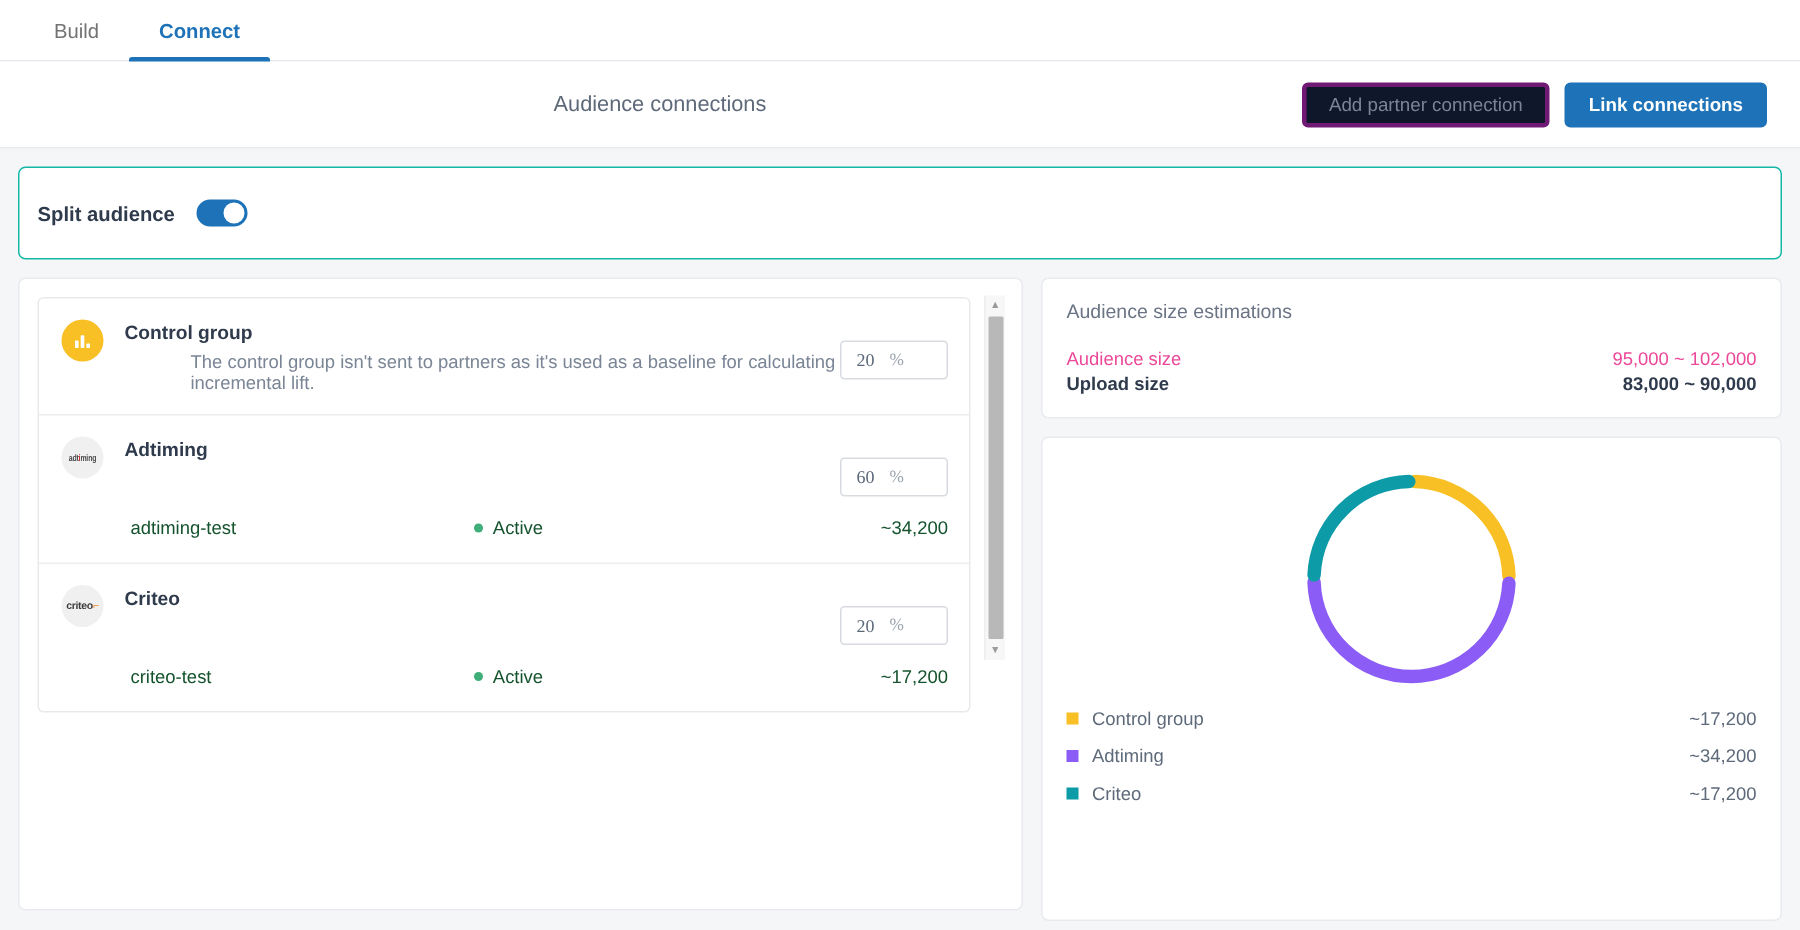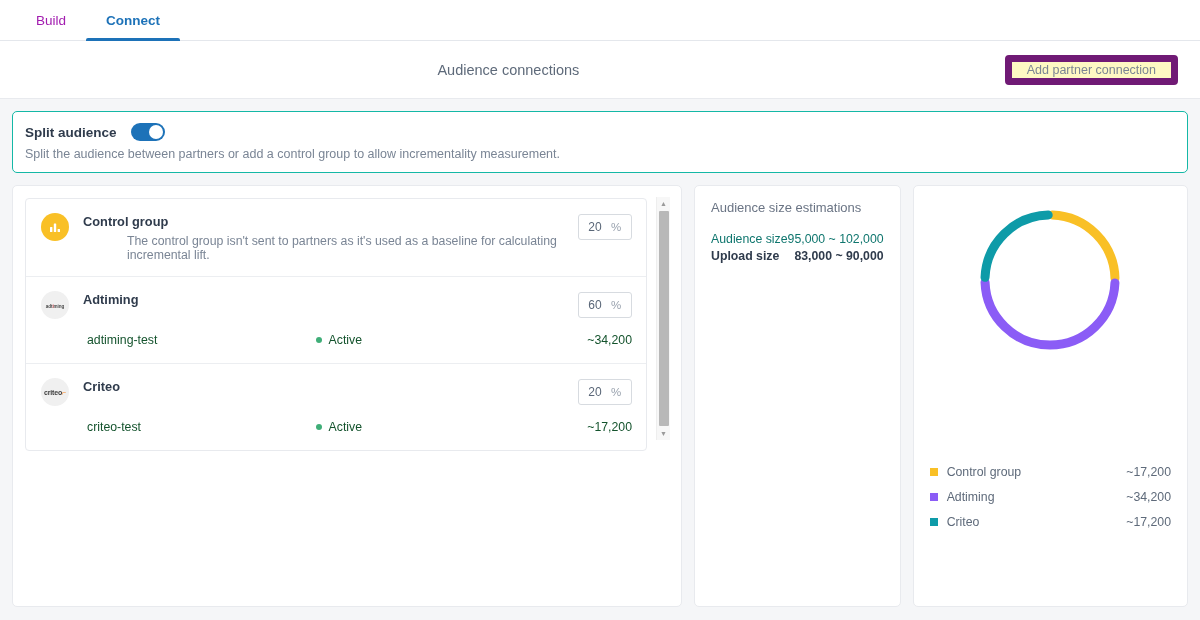--- a/index.html
+++ b/index.html
@@ -19,21 +19,21 @@
     background: #ffffff;
     border-bottom: 1px solid #e4e7ec;
     display: flex;
     align-items: stretch;
     padding-left: 16px;
   }
   .tab {
     display: flex; align-items: center;
     padding: 0 20px;
     font-size: 13.5px;
-    color: #a21caf;
+    color: #737373;
     cursor: pointer;
     position: relative;
   }
   .tab.active { color: #1d72b8; font-weight: 600; }
   .tab.active::after {
     content: "";
     position: absolute; left: 0; right: 0; bottom: -1px;
     height: 3px; background: #1d72b8;
     border-radius: 2px 2px 0 0;
   }
@@ -52,23 +52,23 @@
     font-family: "Liberation Sans", sans-serif;
     font-size: 12.5px;
     height: 30px;
     padding: 0 15px;
     border-radius: 4px;
     cursor: pointer;
     display: inline-flex; align-items: center; justify-content: center;
     white-space: nowrap;
   }
   .btn-secondary {
-    background: #fef9c3;
+    background: #0f172a;
     color: #7b8694;
-    border: 7px solid #701a75;
+    border: 3px solid #701a75;
   }
   .btn-primary {
     background: #1d72b8;
     color: #ffffff;
     border: 1px solid #1d72b8;
     font-weight: 600;
     margin-left: 10px;
   }
 
   
@@ -122,21 +122,21 @@
     gap: 12px;
     padding: 12px;
     height: 446px;
   }
   .panel {
     background: #ffffff;
     border: 1px solid #e8eaee;
     border-radius: 5px;
   }
   .panel-left { width: 670px; padding: 12px; position: relative; }
-  .panel-right { flex: 1; background: transparent; border: none; display: flex; flex-direction: row; gap: 12px; }
+  .panel-right { flex: 1; background: transparent; border: none; display: flex; flex-direction: column; gap: 12px; }
 
   
   .group-list {
     border: 1px solid #e8eaee;
     border-radius: 4px;
     overflow: hidden;
     width: 622px;
   }
   .group {
     border-bottom: 1px solid #eceef1;
@@ -165,27 +165,28 @@
   .logo-criteo {
     font-size: 7px; font-weight: 700; color: #3c3c3c;
     letter-spacing: -0.2px; white-space: nowrap;
   }
   .logo-criteo .orange { color: #f58220; font-weight: 700; }
   .g-text { flex: 1; padding-top: 1px; }
   .g-name { font-size: 12.8px; font-weight: 600; color: #2f3b4c; }
   .g-desc { font-size: 12.3px; color: #7a8595; margin-top: 5px; margin-left: 44px; }
   .pct-box {
     flex: none;
-    width: 54px; height: 26px;
+    width: 72px; height: 26px;
     border: 1px solid #d7dbe0;
     border-radius: 3px;
     display: flex; align-items: center;
     font-size: 12px; color: #5a6778;
     background: #fff;
-    margin-top: 1px;
+    margin-top: 14px;
+    font-family: Liberation Serif, serif;
   }
   .pct-val { width: 32px; text-align: center; }
   .pct-sign { color: #9aa3af; font-size: 11.5px; }
   .group-sub {
     display: flex; align-items: center;
     padding: 0 14px 16px 61px;
     font-size: 12.3px; color: #14532d; gap: 44px;
   }
   .sub-name { width: 210px; }
   .sub-status { width: 230px; display: flex; align-items: center; gap: 7px; }
@@ -211,21 +212,21 @@
   .sb-thumb { width: 100%; height: 100%; background: #b8b8b8; border-radius: 1px; cursor: pointer; }
 
   
   .card {
     background: #ffffff;
     border: 1px solid #e8eaee;
     border-radius: 5px;
     padding: 14px 16px;
   }
   .card-title { font-size: 13px; color: #6a7484; margin-bottom: 16px; }
-  .est-row { display: flex; font-size: 12.3px; color: #0f766e; line-height: 16px; }
+  .est-row { display: flex; font-size: 12.3px; color: #ec4899; line-height: 16px; }
   .est-row .k { flex: 1; }
   .est-row.bold { font-weight: 700; color: #2f3b4c; margin-top: 1px; }
   .card-overlap { flex: 1; display: flex; flex-direction: column; }
   .donut-area { display: flex; justify-content: center; align-items: center; padding: 4px 0 10px; }
   .legend { margin-top: auto; padding-bottom: 52px; }
   .legend-row {
     display: flex; align-items: center;
     font-size: 12.3px; color: #5e6a7a;
     margin-bottom: 11px;
   }
@@ -241,31 +242,31 @@
     <span>Build</span>
   </div>
   <div class="tab active">
     <span>Connect</span>
   </div>
 </div>
 
 <div class="page-header">
   <div class="page-title">Audience connections</div>
   <div class="btn btn-secondary">Add partner connection</div>
+  <div class="btn btn-primary">Link connections</div>
 </div>
 
 <div class="split-card">
   <div class="split-left">
     <div class="split-row1">
       <span class="split-label">Split audience</span>
       <div class="toggle">
         <div class="knob"></div>
       </div>
     </div>
-    <div class="split-desc">Split the audience between partners or add a control group to allow incrementality measurement.</div>
   </div>
 </div>
 
 <div class="body-wrap">
 
   <div class="panel panel-left">
     <div class="group-list">
 
       <div class="group">
         <div class="group-head">

